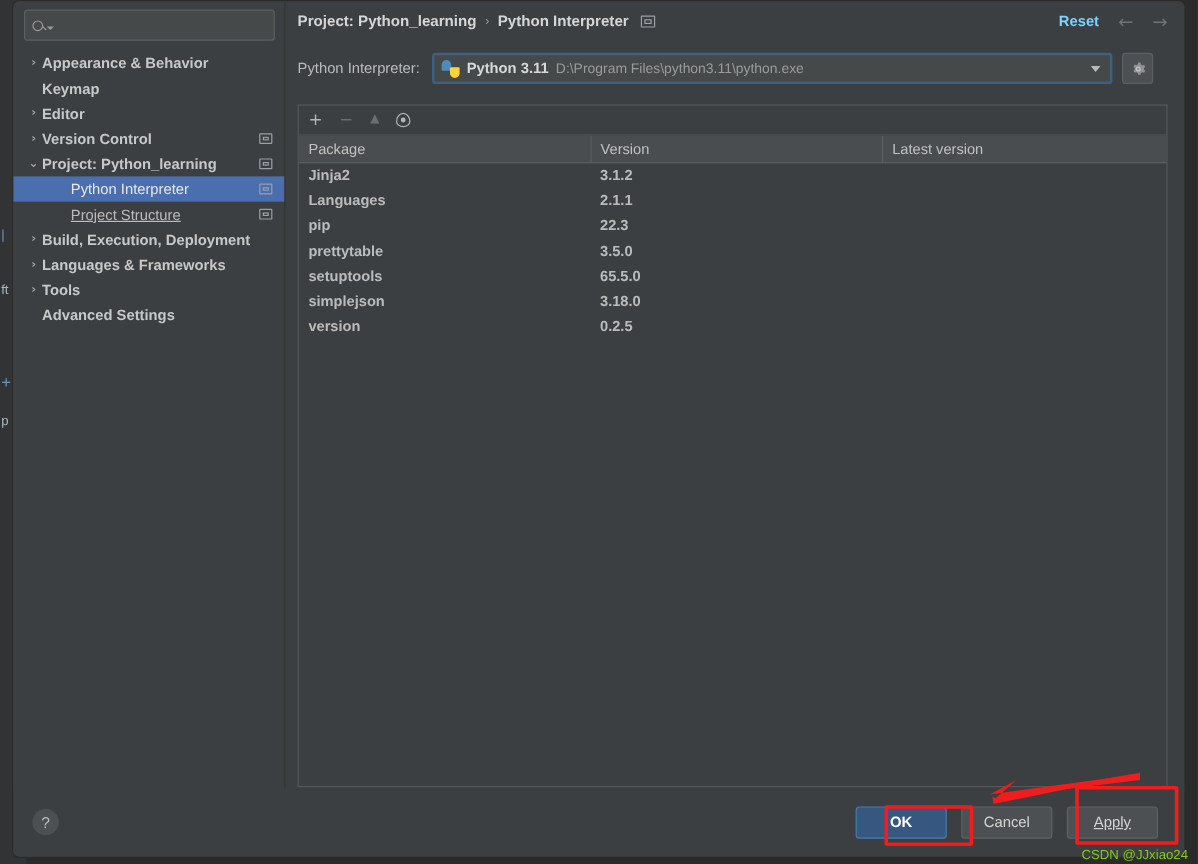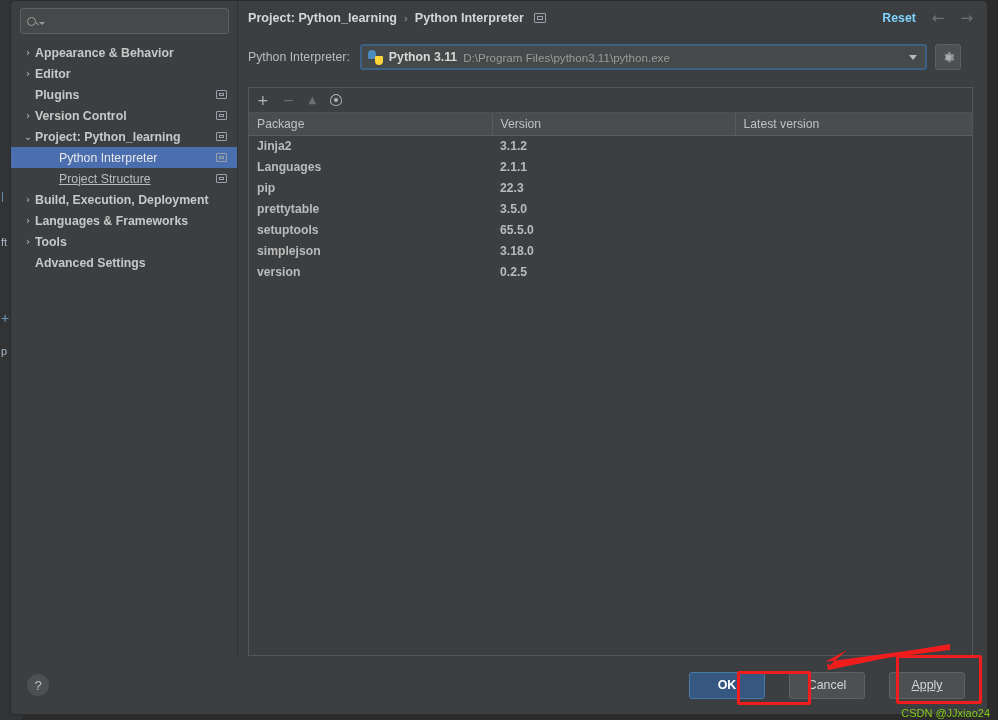--- a/index.html
+++ b/index.html
@@ -141,21 +141,21 @@
   table.pkgs th:last-child { border-right: none; }
   table.pkgs td { color: #bbbbbb; font-size: 12.2px; height: 21px; padding: 0 8px; font-weight: bold; }
   .pkg-scroll { flex: 1; overflow: hidden; }
 
   
   .footer { height: 58px; display: flex; align-items: center; padding: 0 22px 0 16px; flex: 0 0 58px; position: relative; }
   .help-btn {
     width: 22px; height: 22px; border-radius: 50%; background: #4d5052; color: #bdbdbd;
     display: flex; align-items: center; justify-content: center; font-size: 13px; cursor: pointer;
   }
-  .btns { margin-left: auto; display: flex; align-items: center; gap: 24px; }
+  .btns { margin-left: auto; display: flex; align-items: center; gap: 12px; }
   .btn {
     min-width: 76px; height: 27px; border-radius: 3px; font-size: 12.4px; color: #d4d4d4;
     display: flex; align-items: center; justify-content: center; cursor: pointer;
     background: #4c5052; border: 1px solid #5e6264; padding: 0 14px;
   }
   .btn.primary { background: #365880; border: 1px solid #4a7ba8; color: #ffffff; font-weight: bold; }
   .btn .ul { text-decoration: underline; }
 
   
   .anno { position: absolute; z-index: 30; pointer-events: none; }
@@ -187,29 +187,26 @@
           <div class="mag-arrow"></div>
           <input class="search-input" type="text" placeholder="" style="">
         </div>
       </div>
       <div class="tree" id="tree">
           <div class="tree-item bold" style="padding-left: 10px;">
             <span class="chev">›</span>
             <span class="lbl">Appearance &amp; Behavior</span>
           </div>
           <div class="tree-item bold" style="padding-left: 10px;">
+            <span class="chev none"></span>
+            <span class="lbl">Keymap</span>
+          </div>
+          <div class="tree-item bold" style="padding-left: 10px;">
             <span class="chev">›</span>
             <span class="lbl">Editor</span>
-          </div>
-          <div class="tree-item bold" style="padding-left: 10px;">
-            <span class="chev none"></span>
-            <span class="lbl">Plugins</span>
-            <span class="badge-icon">
-              <i></i>
-            </span>
           </div>
           <div class="tree-item bold" style="padding-left: 10px;">
             <span class="chev">›</span>
             <span class="lbl">Version Control</span>
             <span class="badge-icon">
               <i></i>
             </span>
           </div>
           <div class="tree-item bold" style="padding-left: 10px;">
             <span class="chev">⌄</span>

